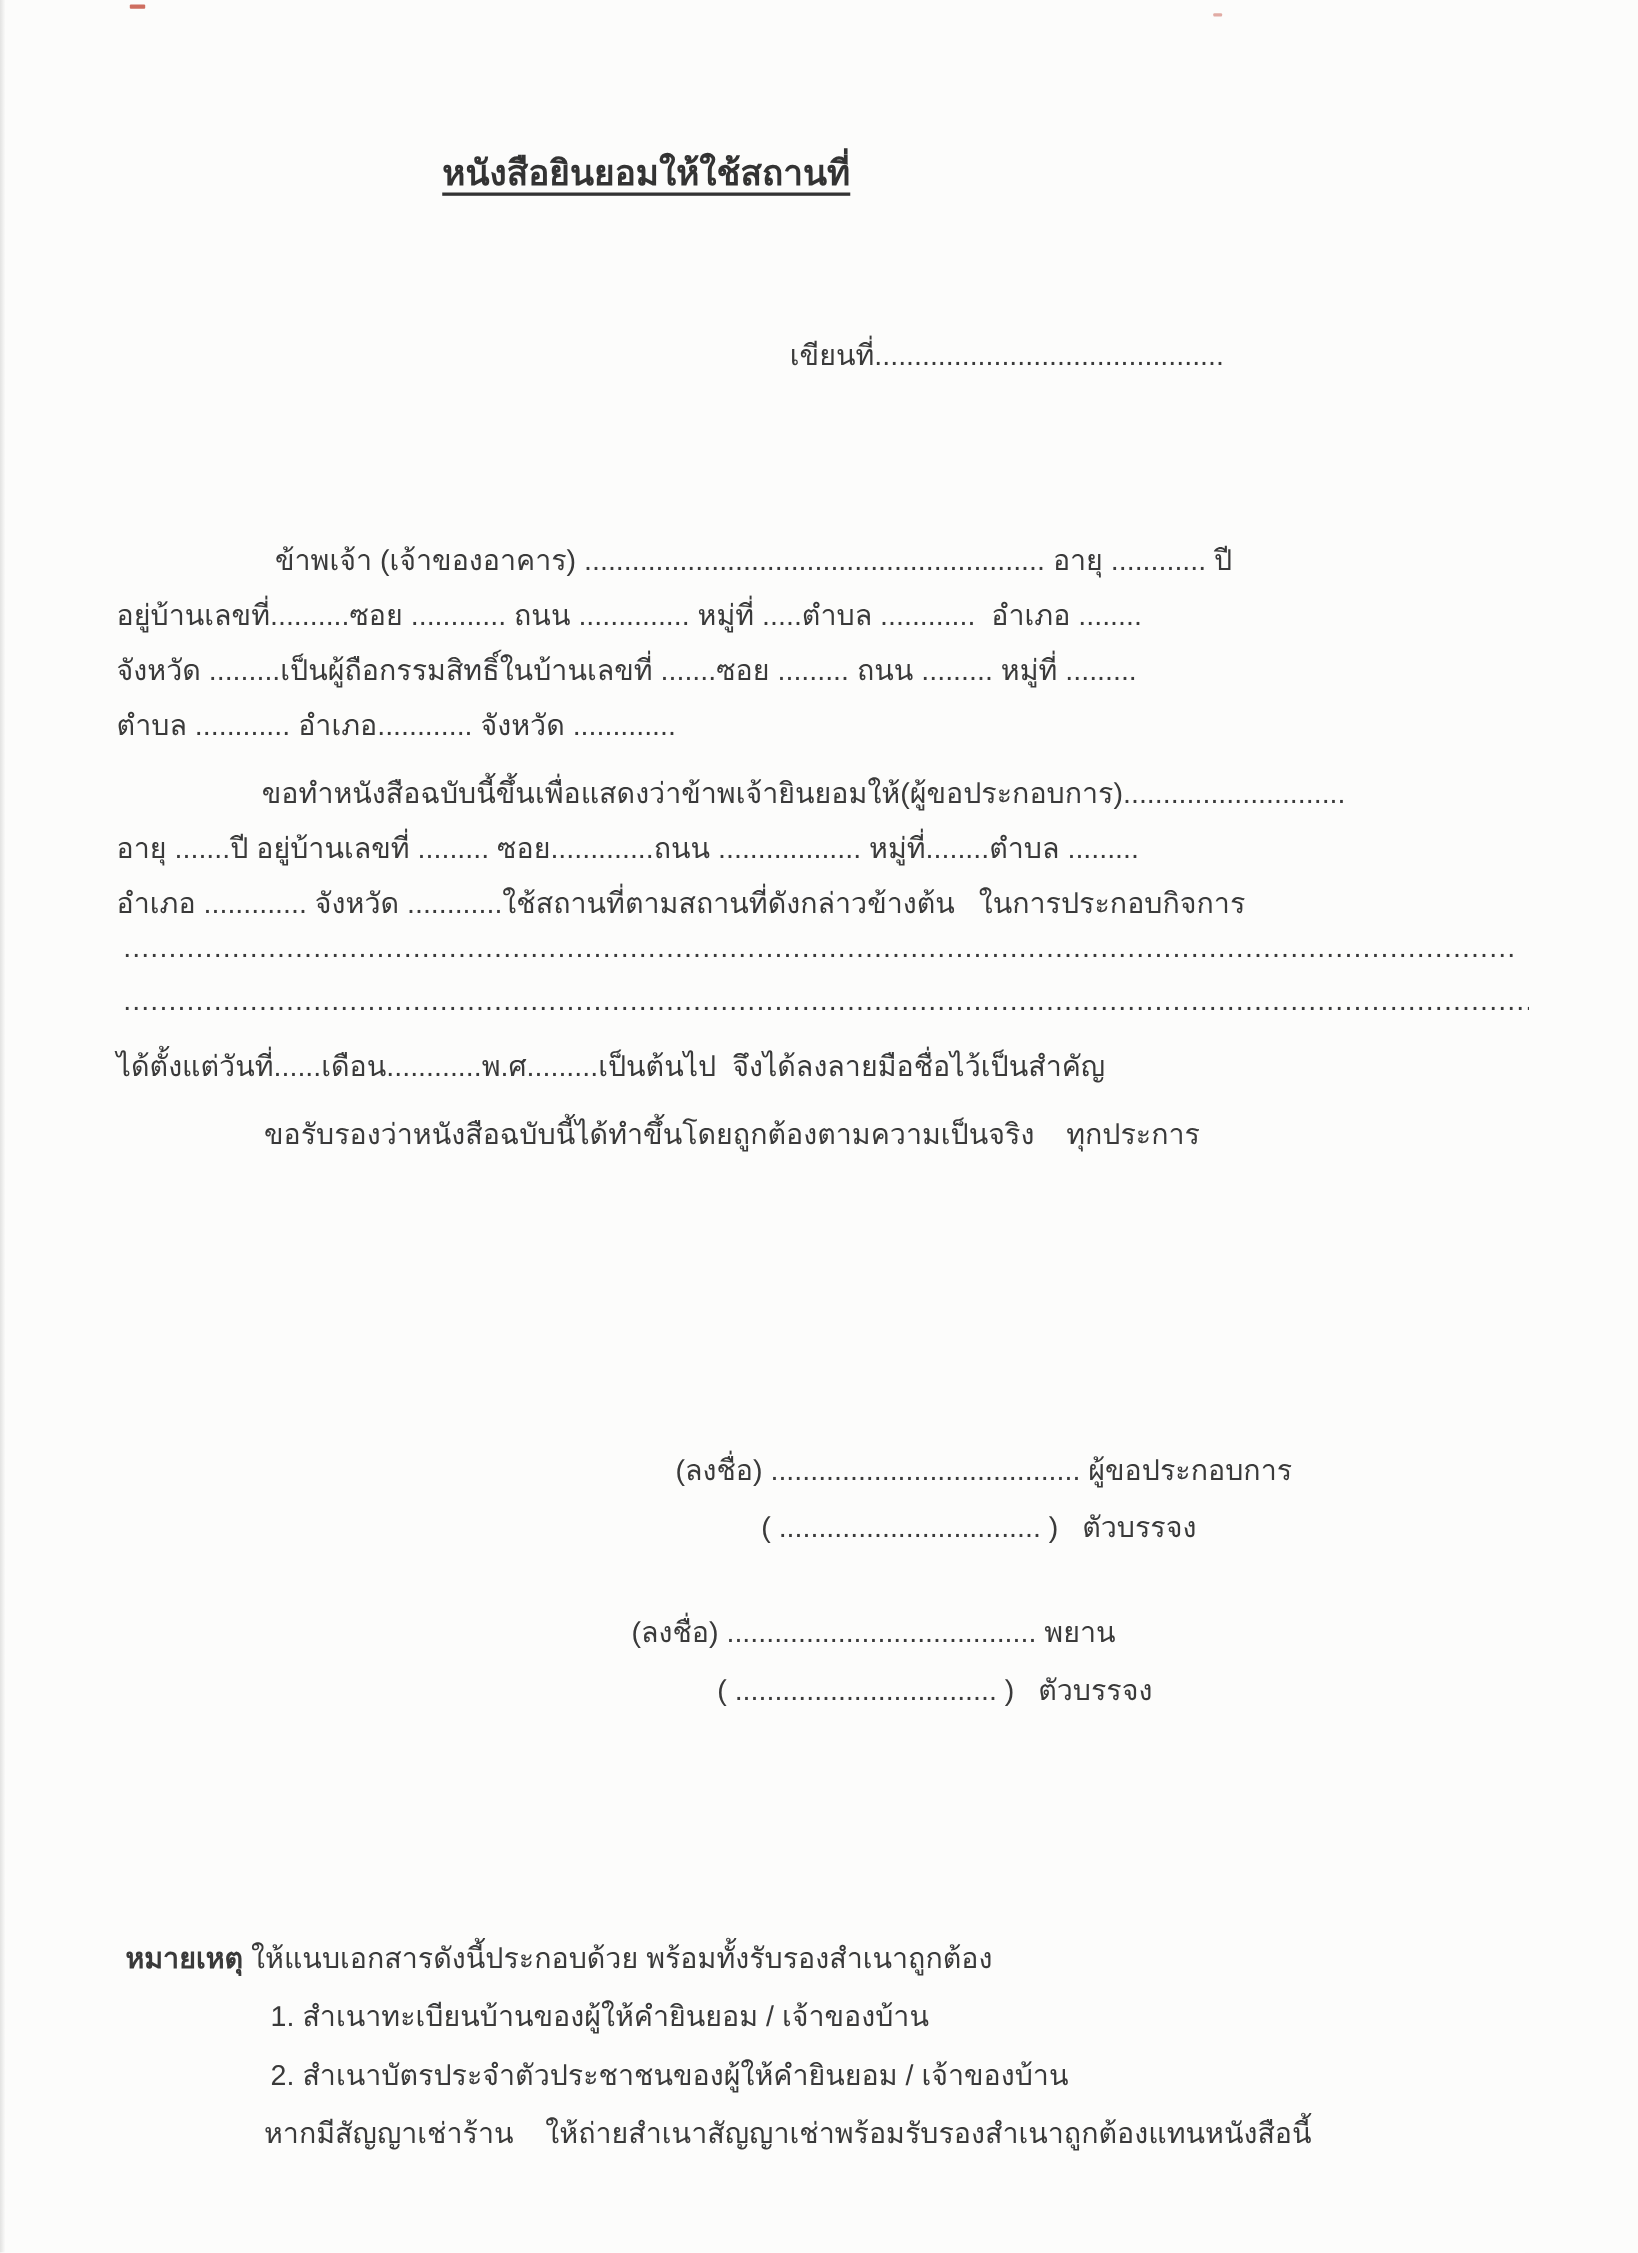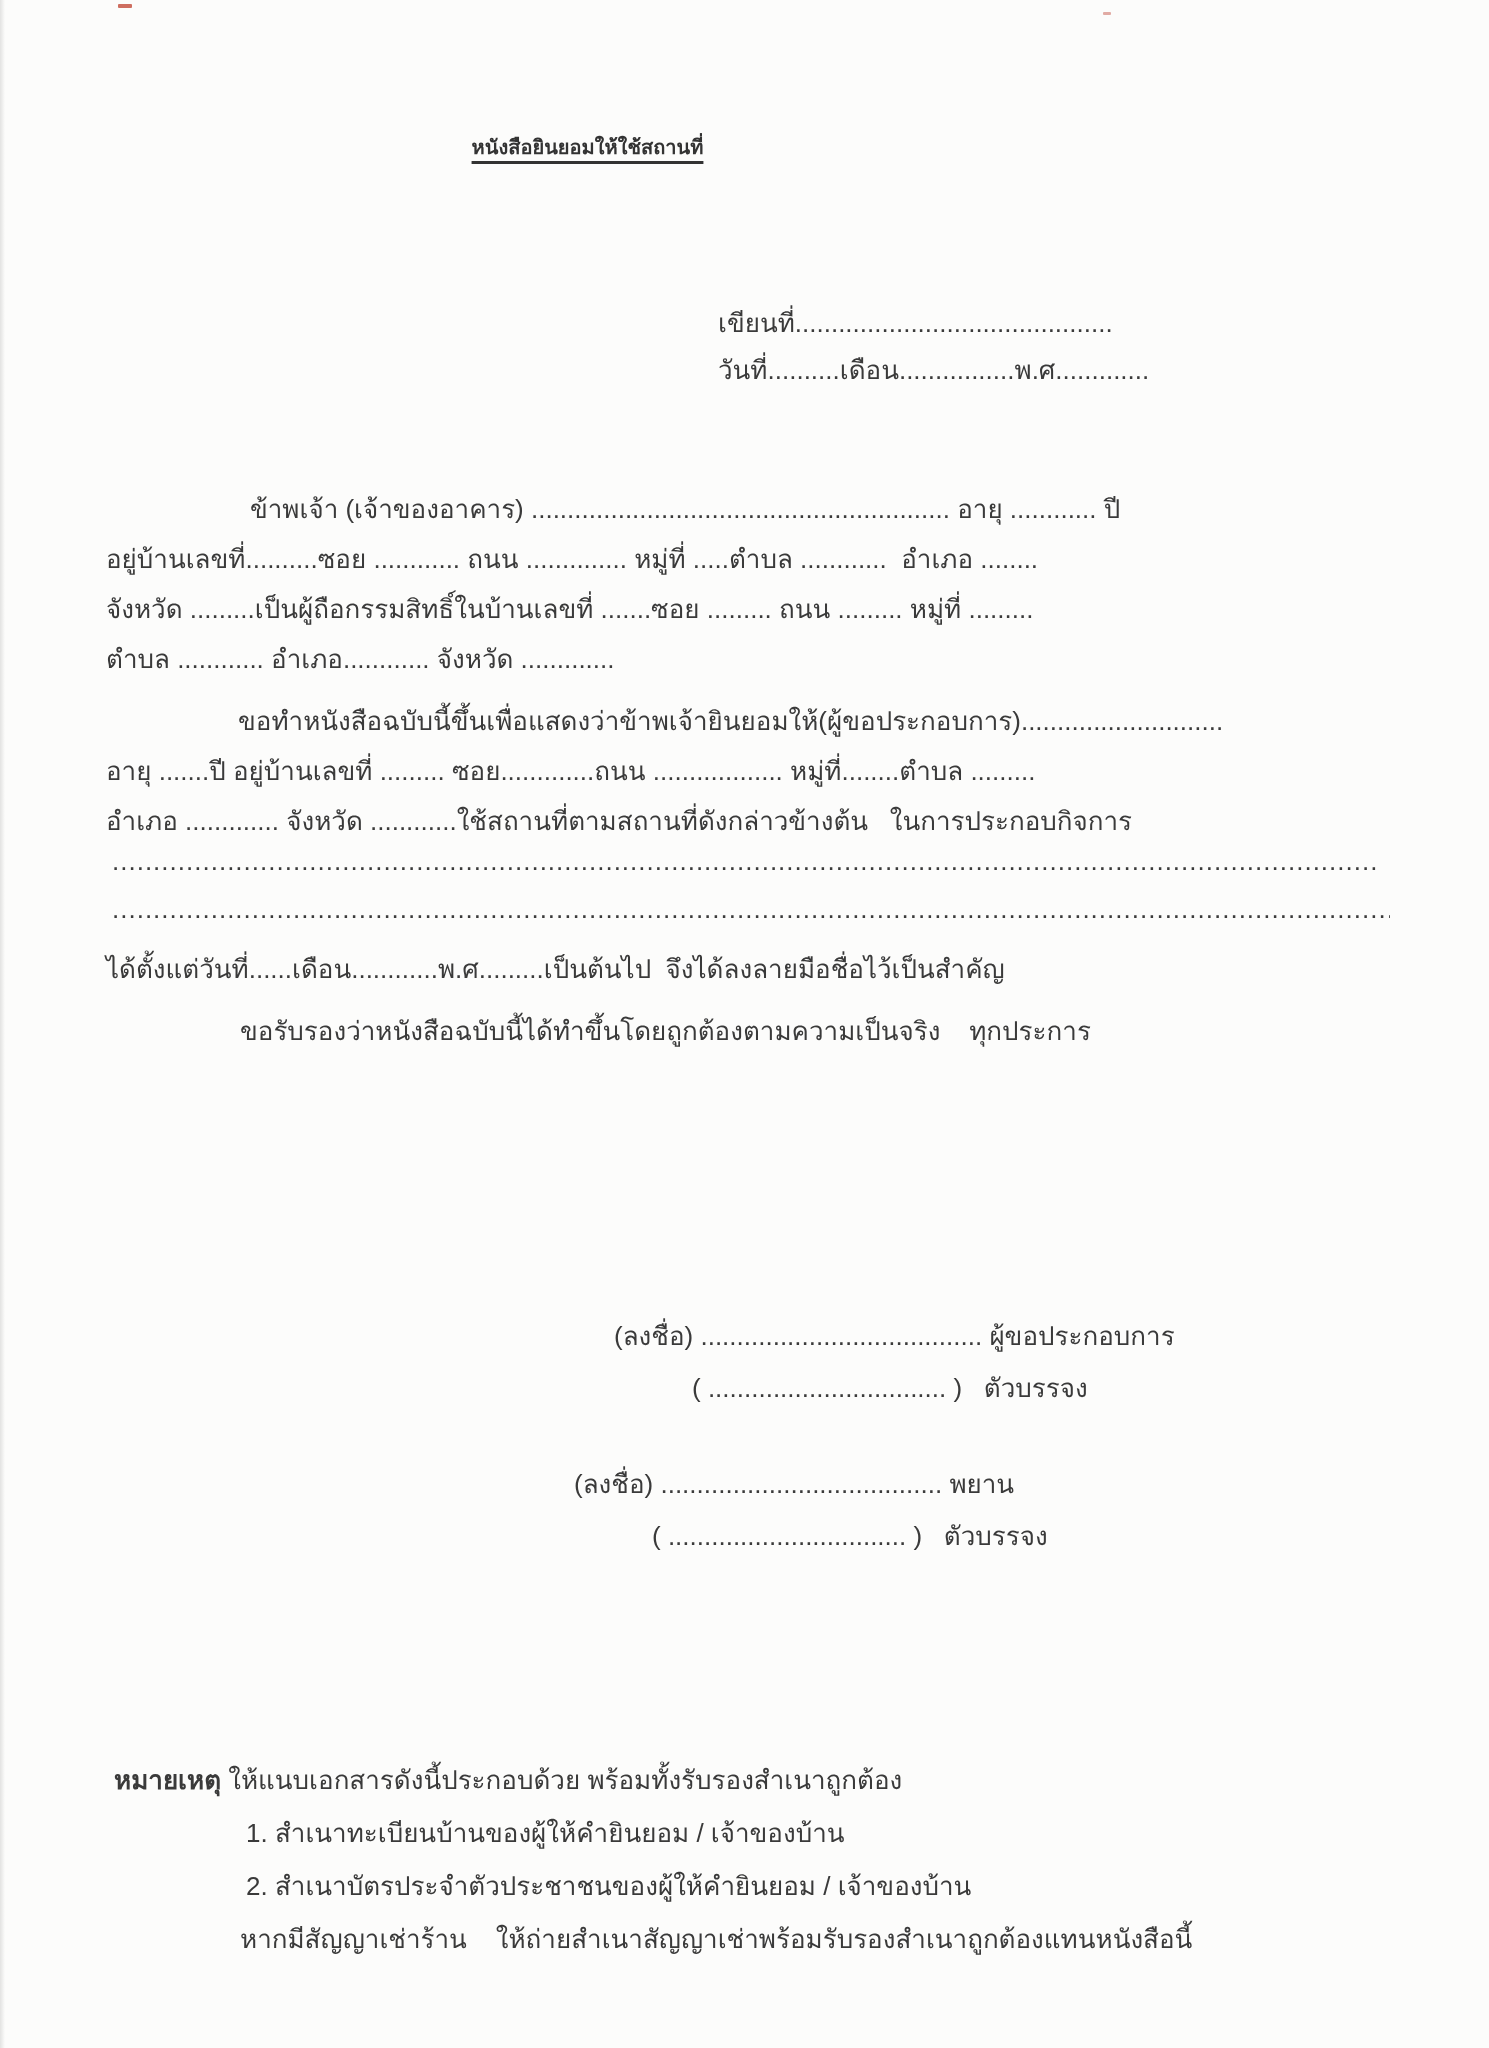--- a/index.html
+++ b/index.html
@@ -19,21 +19,21 @@
   }
   .speck { position: absolute; border-radius: 1px; }
   .speck-1 { left: 118px; top: 4px; width: 14px; height: 4px; background: #c24a3a; opacity: .8; }
   .speck-2 { left: 1103px; top: 12px; width: 8px; height: 3px; background: #c24a3a; opacity: .45; }
 
   .line { white-space: pre; }
 
   .doc-title {
     position: absolute; top: 131px; left: 0; width: 1175px;
     text-align: center;
-    font-size: 20px; font-weight: bold;
+    font-size: 32px; font-weight: bold;
     color: #333333;
     text-decoration: underline;
     text-underline-offset: 7px;
     text-decoration-thickness: 2.5px;
   }
 
   .header-block {
     position: absolute; top: 300px; left: 718px;
     line-height: 47px;
   }
@@ -71,21 +71,20 @@
 <div class="page">
 
   <div class="scan-edge"></div>
   <div class="speck speck-1"></div>
   <div class="speck speck-2"></div>
 
   <div class="doc-title">หนังสือยินยอมให้ใช้สถานที่</div>
 
   <div class="header-block">
     <div class="line">เขียนที่............................................</div>
-    <div class="line">วันที่..........เดือน................พ.ศ.............</div>
   </div>
 
   <div class="para1">
     <div class="line indent-1">ข้าพเจ้า (เจ้าของอาคาร) .......................................................... อายุ ............ ปี</div>
     <div class="line">อยู่บ้านเลขที่..........ซอย ............ ถนน .............. หมู่ที่ .....ตำบล ............  อำเภอ ........</div>
     <div class="line">จังหวัด .........เป็นผู้ถือกรรมสิทธิ์ในบ้านเลขที่ .......ซอย ......... ถนน ......... หมู่ที่ .........</div>
     <div class="line">ตำบล ............ อำเภอ............ จังหวัด .............</div>
   </div>
 
   <div class="para2">

